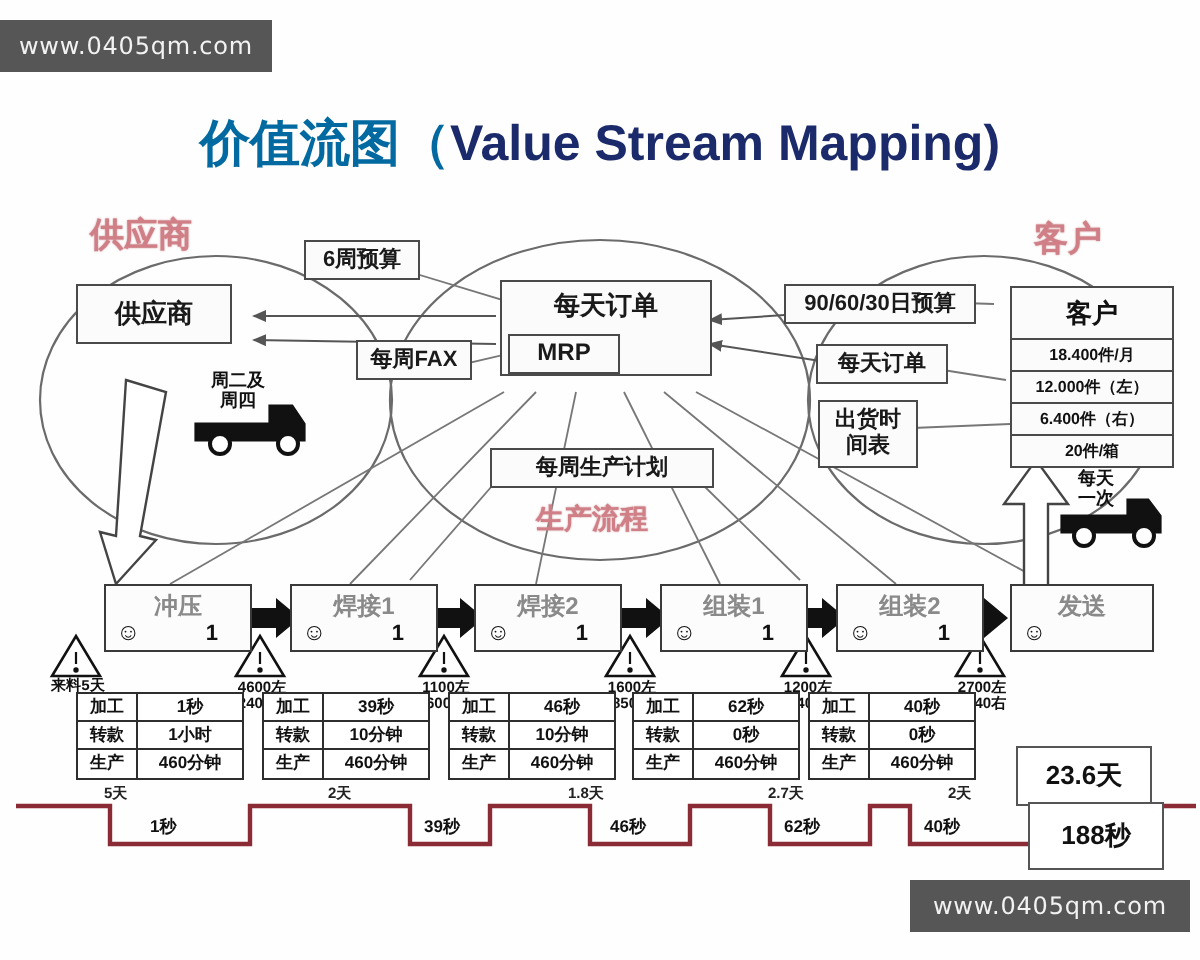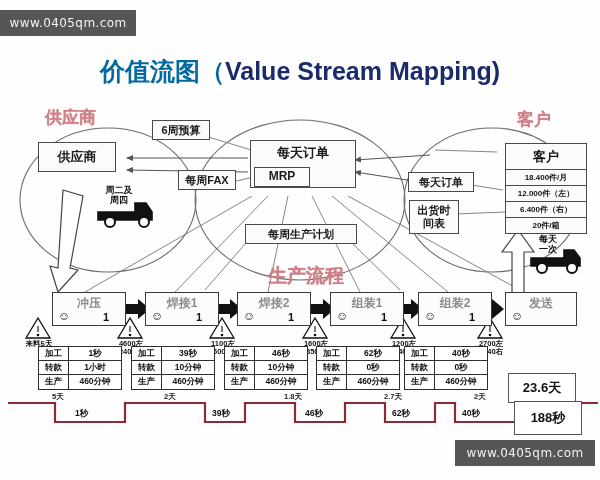--- a/index.html
+++ b/index.html
@@ -154,30 +154,31 @@
 
   <div class="wm" id="wm-top">www.0405qm.com</div>
   <div class="wm" id="wm-bot">www.0405qm.com</div>
 
   <div class="abs title">
     <span class="cn">价值流图（</span><span>Value Stream Mapping)</span>
   </div>
 
   <div class="sect" style="left:45px;top:106px;">供应商</div>
   <div class="sect" style="left:517px;top:108px;">客户</div>
-  <div class="sect" style="left:268px;top:263px;font-size:19px;">生产流程</div>
+  <div class="sect" style="left:268px;top:251px;font-size:14px;">生产流程</div>
 
   <div class="bx" style="left:38px;top:142px;width:78px;height:30px;font-size:13px;">供应商</div>
   <div class="bx" style="left:152px;top:120px;width:58px;height:20px;">6周预算</div>
   <div class="bx" style="left:178px;top:170px;width:58px;height:20px;">每周FAX</div>
 
   <div class="bx" style="left:250px;top:140px;width:106px;height:48px;font-size:13px;align-items:flex-start;padding-top:5px;">每天订单</div>
   <div class="bx" style="left:254px;top:167px;width:56px;height:20px;font-size:12px;text-align:center;">MRP</div>
   <div class="bx" style="left:245px;top:224px;width:112px;height:20px;">每周生产计划</div>
 
+  <div class="bx" style="left:392px;top:142px;width:96px;height:20px;">90/60/30日预算</div>
   <div class="bx" style="left:408px;top:172px;width:66px;height:20px;">每天订单</div>
   <div class="bx" style="left:409px;top:200px;width:50px;height:34px;flex-direction:column;">
     <span>出货时</span>
     <span>间表</span>
   </div>
 
   <div class="abs" style="left:96px;top:186px;width:46px;text-align:center;font-size:9px;font-weight:bold;line-height:1.1;">
     <div>周二及</div>
     <div>周四</div>
   </div>

